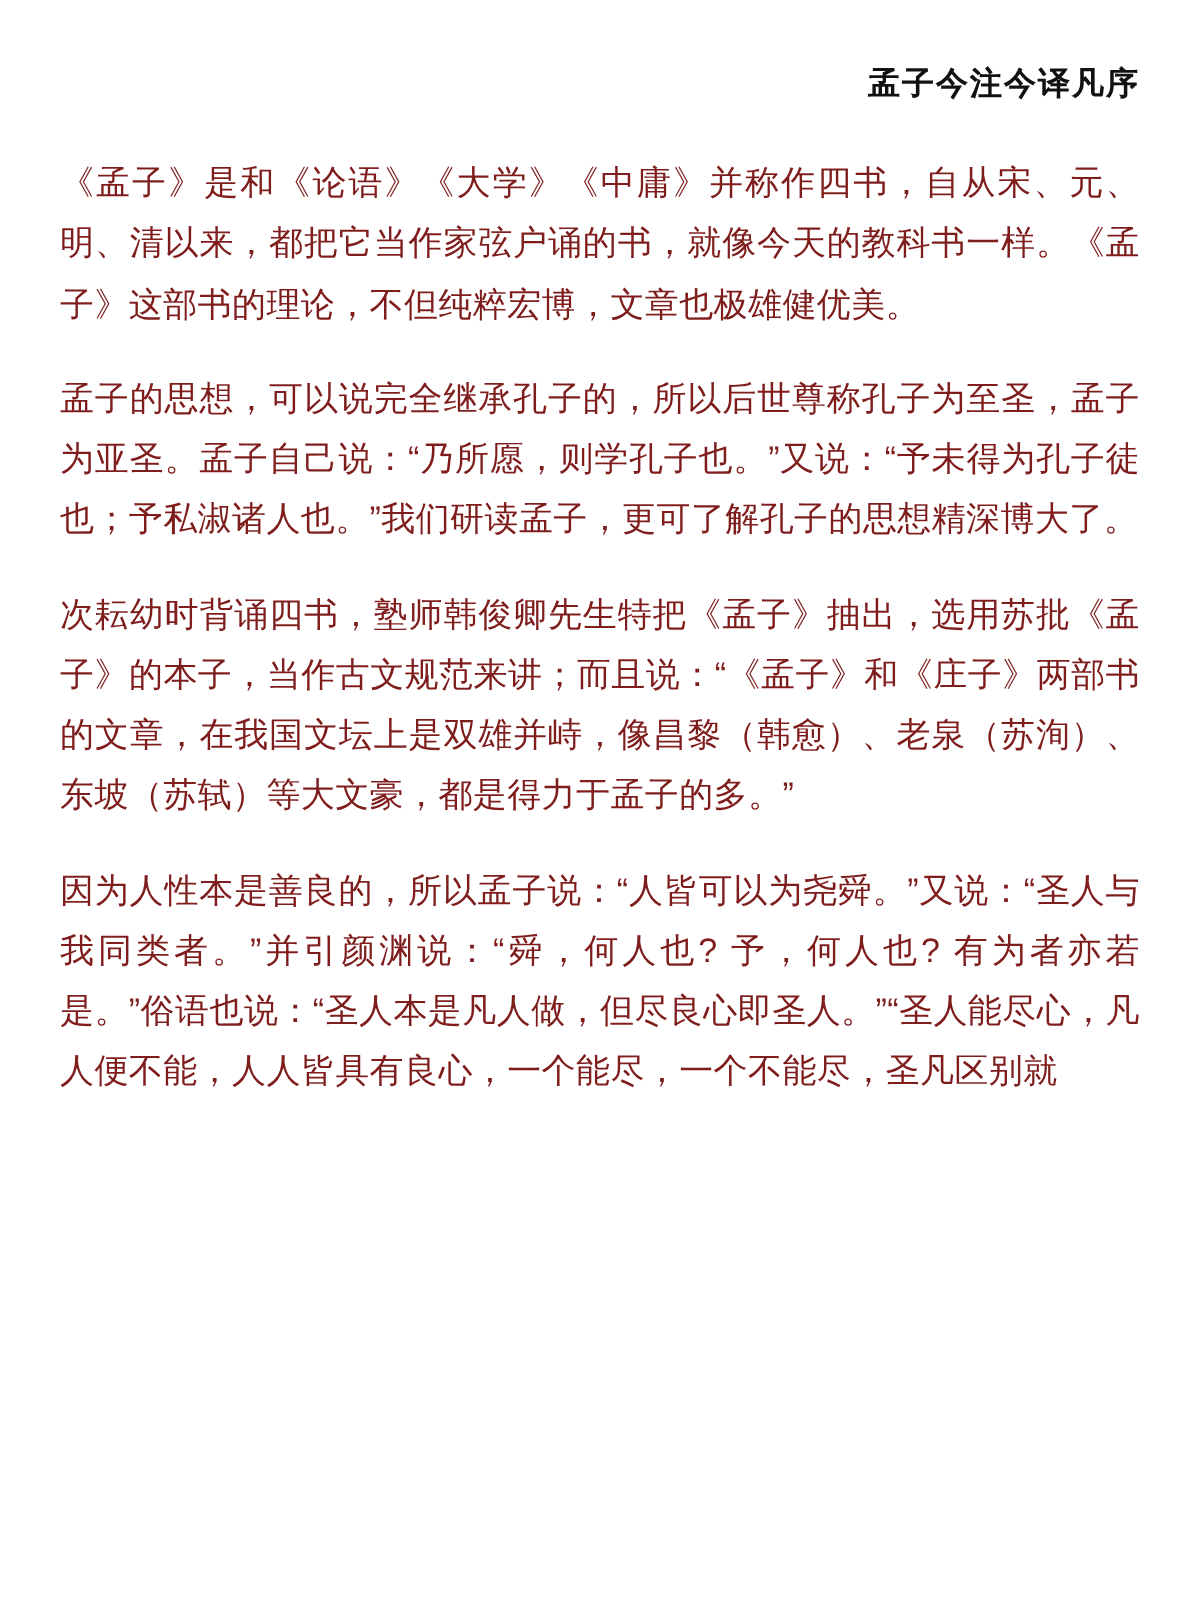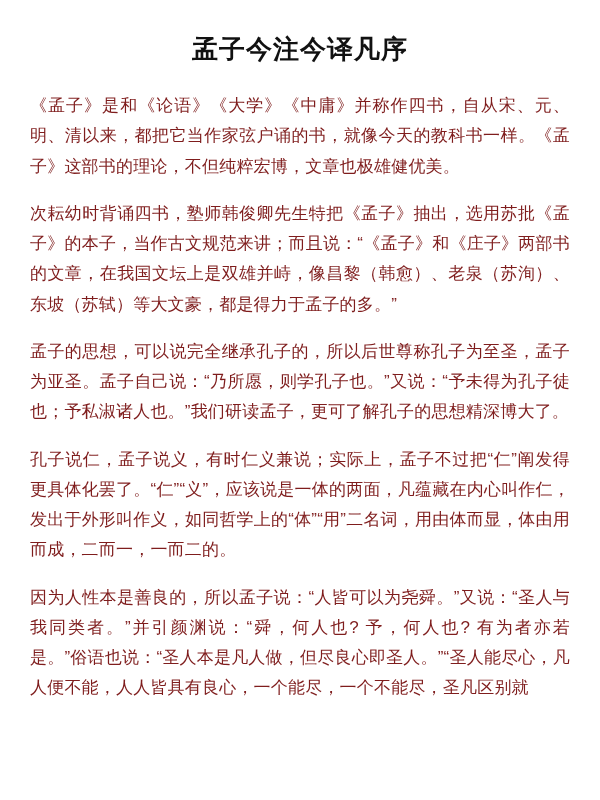--- a/index.html
+++ b/index.html
@@ -15,22 +15,22 @@
     overflow: hidden;
   }
   .page {
     box-sizing: border-box;
     width: 600px;
     height: 800px;
     padding: 26px 30px 0 30px;
     background: #ffffff;
   }
   .doc-title {
-    text-align: center;
-    font-size: 26px;
+    text-align: right;
+    font-size: 16px;
     font-weight: bold;
     letter-spacing: 1px;
     margin: 6px 0 24px 0;
     color: #111111;
   }
   .para {
     font-size: 17px;
     line-height: 1.78;
     text-align: justify;
     text-justify: inter-ideograph;
@@ -42,18 +42,17 @@
     margin-bottom: 0;
   }
 </style>
 </head>
 <body>
 
 <div class="page">
   <h1 class="doc-title">孟子今注今译凡序</h1>
   <div class="body">
     <p class="para">《孟子》是和《论语》《大学》《中庸》并称作四书，自从宋、元、明、清以来，都把它当作家弦户诵的书，就像今天的教科书一样。《孟子》这部书的理论，不但纯粹宏博，文章也极雄健优美。</p>
+    <p class="para">孟子的思想，可以说完全继承孔子的，所以后世尊称孔子为至圣，孟子为亚圣。孟子自己说：“乃所愿，则学孔子也。”又说：“予未得为孔子徒也；予私淑诸人也。”我们研读孟子，更可了解孔子的思想精深博大了。</p>
     <p class="para">次耘幼时背诵四书，塾师韩俊卿先生特把《孟子》抽出，选用苏批《孟子》的本子，当作古文规范来讲；而且说：“《孟子》和《庄子》两部书的文章，在我国文坛上是双雄并峙，像昌黎（韩愈）、老泉（苏洵）、东坡（苏轼）等大文豪，都是得力于孟子的多。”</p>
-    <p class="para">孟子的思想，可以说完全继承孔子的，所以后世尊称孔子为至圣，孟子为亚圣。孟子自己说：“乃所愿，则学孔子也。”又说：“予未得为孔子徒也；予私淑诸人也。”我们研读孟子，更可了解孔子的思想精深博大了。</p>
-    <p class="para">孔子说仁，孟子说义，有时仁义兼说；实际上，孟子不过把“仁”阐发得更具体化罢了。“仁”“义”，应该说是一体的两面，凡蕴藏在内心叫作仁，发出于外形叫作义，如同哲学上的“体”“用”二名词，用由体而显，体由用而成，二而一，一而二的。</p>
     <p class="para">因为人性本是善良的，所以孟子说：“人皆可以为尧舜。”又说：“圣人与我同类者。”并引颜渊说：“舜，何人也? 予，何人也? 有为者亦若是。”俗语也说：“圣人本是凡人做，但尽良心即圣人。”“圣人能尽心，凡人便不能，人人皆具有良心，一个能尽，一个不能尽，圣凡区别就</p>
   </div>
 </div>
 
 </body></html>

